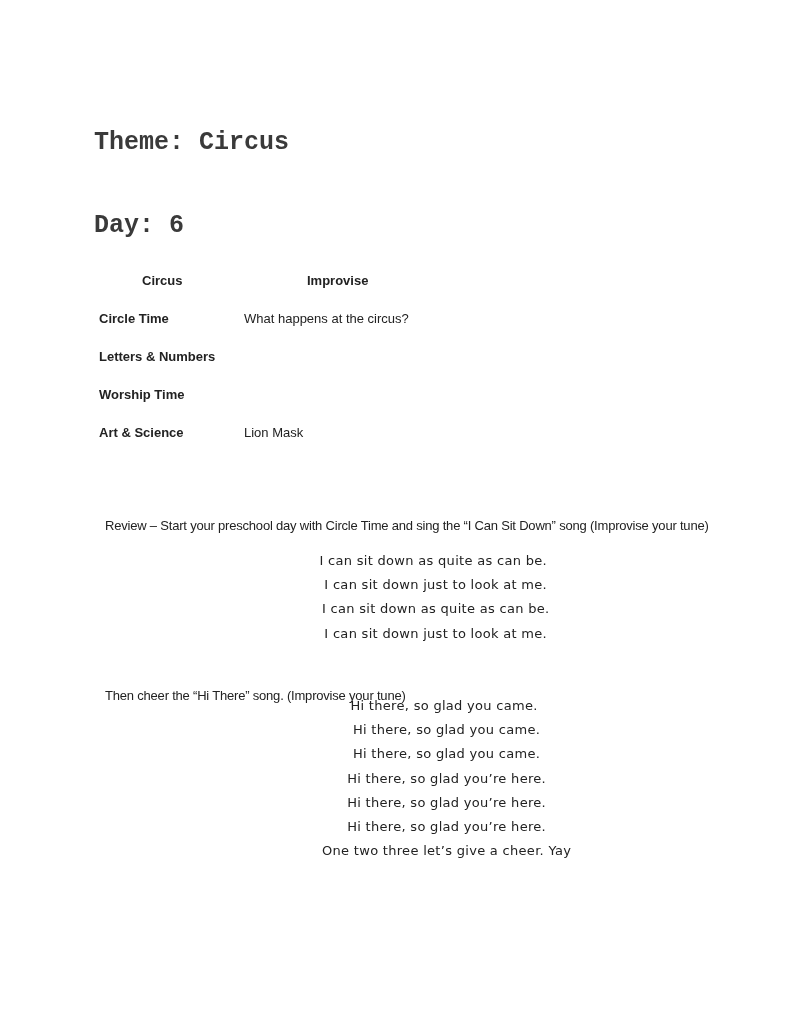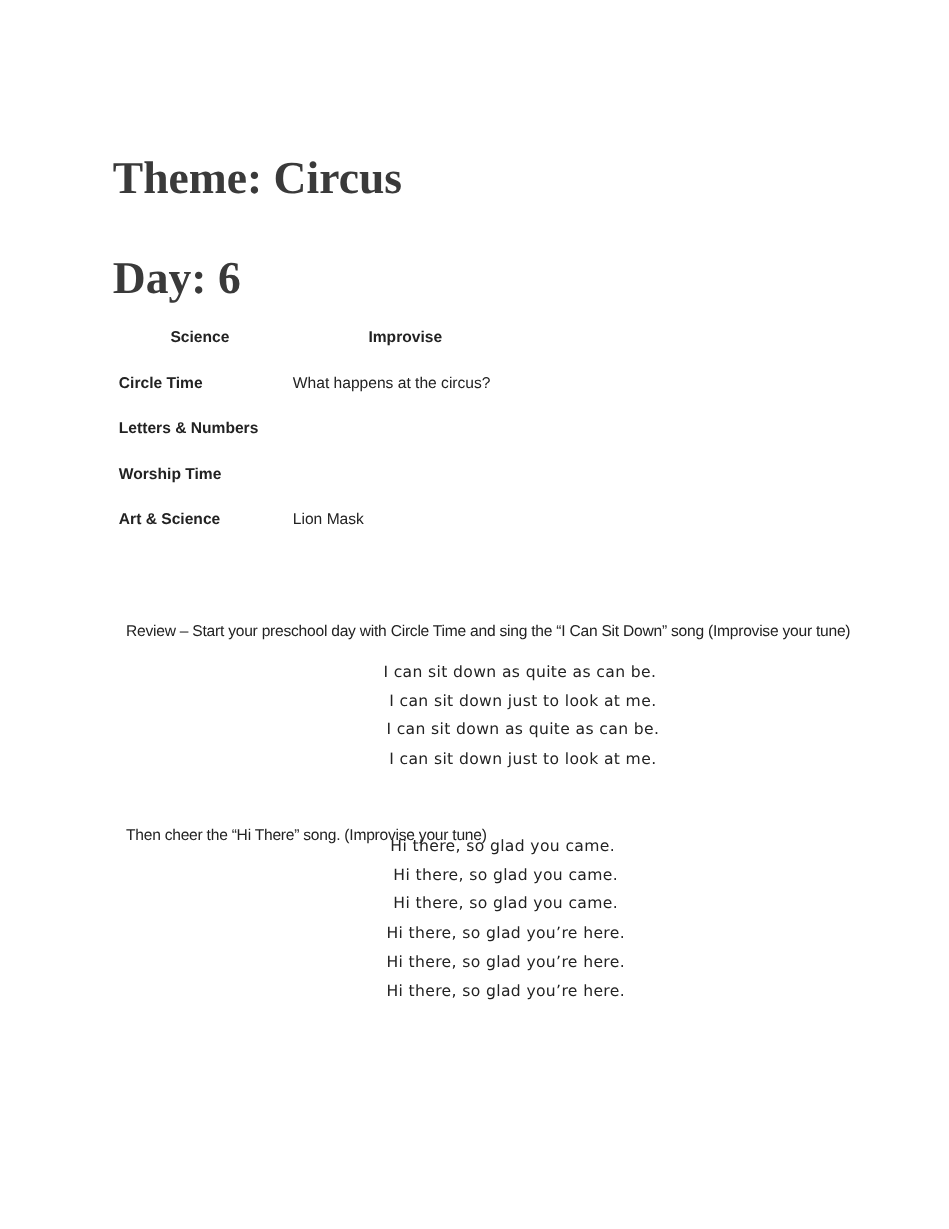--- a/index.html
+++ b/index.html
@@ -10,23 +10,23 @@
     body {
       width: 791px;
       height: 1024px;
       position: relative;
       overflow: hidden;
       color: #222222;
     }
     .title {
       position: absolute;
       left: 94px;
-      font-family: Liberation Serif, serif;
+      font-family: Liberation Mono, monospace;
       font-weight: bold;
-      font-size: 38px;
+      font-size: 25px;
       color: #3a3a3a;
       margin: 0;
       line-height: 1;
       white-space: nowrap;
     }
     #theme-title { top: 130px; }
     #day-title { top: 213px; }
 
     .table {
       position: absolute;
@@ -83,21 +83,21 @@
     .lyrics li { white-space: nowrap; }
     .lyrics li.first { margin-left: -5px; }
   </style>
 </head>
 <body>
 
 <h1 id="theme-title" class="title">Theme: Circus</h1>
 <h1 id="day-title" class="title">Day: 6</h1>
 
 <div class="table">
-  <div class="th" style="left:43px;">Science</div>
+  <div class="th" style="left:43px;">Circus</div>
   <div class="th" style="left:208px;">Improvise</div>
 
   <div class="row" style="top:38px;">
     <span class="cell-module">Circle Time</span>
     <span class="cell-activity">What happens at the circus?</span>
   </div>
   <div class="row" style="top:76px;">
     <span class="cell-module">Letters &amp; Numbers</span>
     <span class="cell-activity"></span>
   </div>
@@ -122,13 +122,14 @@
 
 <p class="para" style="top:672px;">Then cheer the “Hi There” song. (Improvise your tune)</p>
 
 <ul class="lyrics" style="left:322px; top:694px;">
   <li class="first">Hi there, so glad you came.</li>
   <li>Hi there, so glad you came.</li>
   <li>Hi there, so glad you came.</li>
   <li>Hi there, so glad you’re here.</li>
   <li>Hi there, so glad you’re here.</li>
   <li>Hi there, so glad you’re here.</li>
+  <li>One two three let’s give a cheer. Yay</li>
 </ul>
 
 </body></html>

